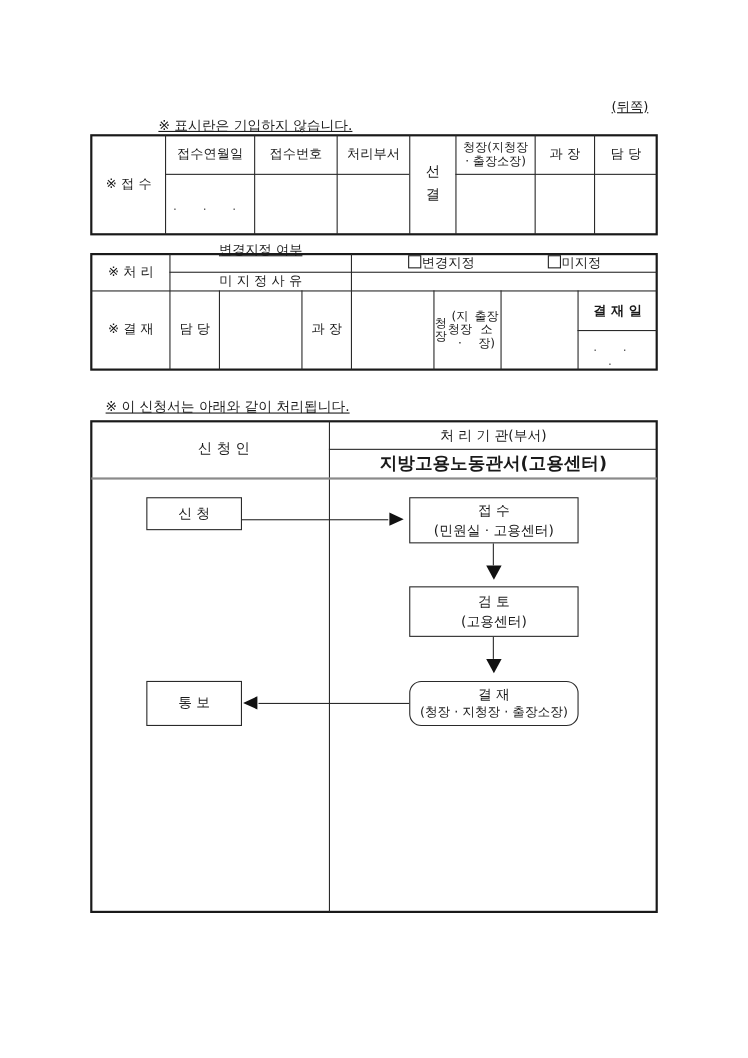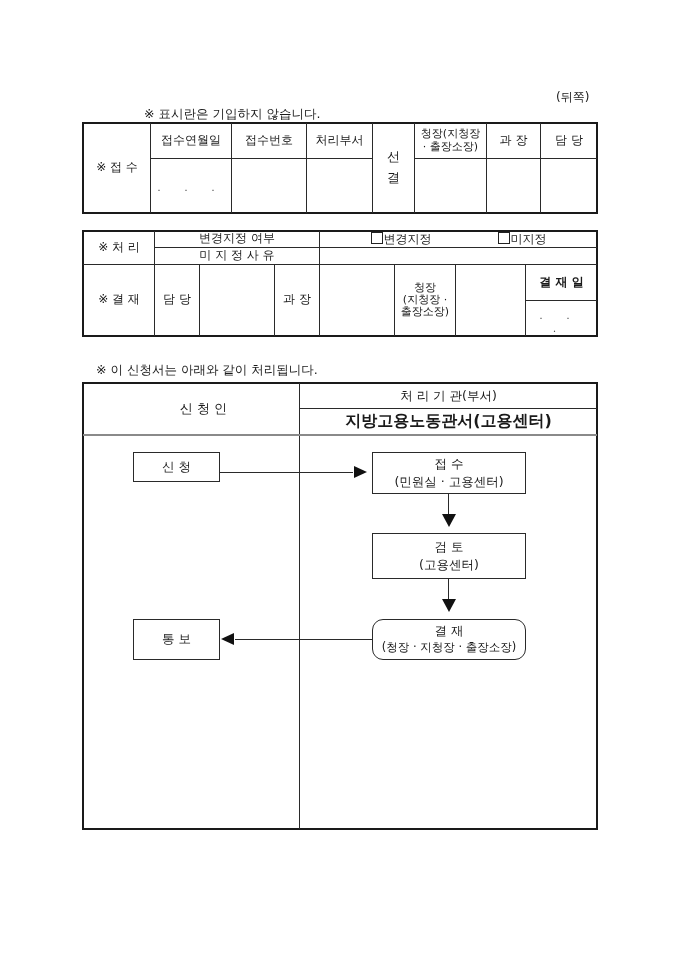--- a/index.html
+++ b/index.html
@@ -1,19 +1,19 @@
 <!DOCTYPE html>
 <html><head>
 <meta charset="utf-8">
 <style>
   html, body { margin: 0; padding: 0; background: #ffffff; }
   body { width: 680px; height: 962px; position: relative; overflow: hidden;
          font-family: "DejaVu Sans", sans-serif; color: #1a1a1a; }
   .abs { position: absolute; }
-  .txt { font-size: 12px; line-height: 1; white-space: nowrap; }
+  .txt { font-size: 12px; line-height: 1; white-space: nowrap; text-decoration: underline; }
   .c { display: flex; align-items: center; justify-content: center; text-align: center; }
   .hl { position: absolute; height: 0; border-top: 1px solid #2a2a2a; }
   .vl { position: absolute; width: 0; border-left: 1px solid #2a2a2a; }
   .frame { position: absolute; border: 2px solid #1a1a1a; box-sizing: border-box; }
   .cell { position: absolute; box-sizing: border-box; font-size: 12px; line-height: 1.15; }
   .small { font-size: 11px; line-height: 1.1; }
   .box { position: absolute; border: 1px solid #2a2a2a; box-sizing: border-box; background: #fff;
          display: flex; flex-direction: column; align-items: center; justify-content: center;
          font-size: 12.5px; line-height: 1.45; }
   .tri-right { position: absolute; width: 0; height: 0; border-top: 6px solid transparent;
@@ -82,34 +82,34 @@
 
   <div class="vl" style="left:154px; top:231px; height:105px;"></div>
   <div class="vl" style="left:319px; top:231px; height:105px;"></div>
   <div class="vl" style="left:199px; top:264px; height:72px;"></div>
   <div class="vl" style="left:274px; top:264px; height:72px;"></div>
   <div class="vl" style="left:394px; top:264px; height:72px;"></div>
   <div class="vl" style="left:455px; top:264px; height:72px;"></div>
   <div class="vl" style="left:525px; top:264px; height:72px;"></div>
 
   <div class="cell c" style="left:84px; top:232px; width:70px; height:32px;">※ 처 리</div>
-  <div class="cell c" style="left:155px; top:231px; width:164px; height:16px;">변경지정 여부</div>
+  <div class="cell c" style="left:155px; top:220px; width:164px; height:16px;text-decoration:underline;">변경지정 여부</div>
   <div class="cell c" style="left:320px; top:231px; width:277px; height:16px; gap:66px;">
     <span><span class="chk"></span><span>변경지정</span></span>
     <span><span class="chk"></span><span>미지정</span></span>
   </div>
   <div class="cell c" style="left:155px; top:248px; width:164px; height:16px;">미 지 정 사 유</div>
   <div class="cell" style="left:320px; top:248px; width:277px; height:16px;"></div>
 
   <div class="cell c" style="left:84px; top:265px; width:70px; height:70px;">※ 결 재</div>
   <div class="cell c" style="left:155px; top:265px; width:44px; height:70px;">담 당</div>
   <div class="cell" style="left:200px; top:265px; width:74px; height:70px;"></div>
   <div class="cell c" style="left:275px; top:265px; width:44px; height:70px;">과 장</div>
   <div class="cell" style="left:320px; top:265px; width:74px; height:70px;"></div>
-  <div class="cell c small" style="left:395px; top:265px; width:60px; height:70px; flex-direction:column;">
+  <div class="cell c small" style="left:395px; top:265px; width:60px; height:70px; flex-direction:row;">
     <span>청장</span>
     <span>(지청장 ·</span>
     <span>출장소장)</span>
   </div>
   <div class="cell" style="left:456px; top:265px; width:69px; height:70px;"></div>
   <div class="cell c" style="left:526px; top:265px; width:71px; height:35px;font-weight:bold;">결 재 일</div>
   <div class="cell c" style="left:526px; top:312px; width:71px; height:22px; justify-content:flex-end; padding-right:4px;">
     <span class="dots">. . .</span>
   </div>
 </div>

